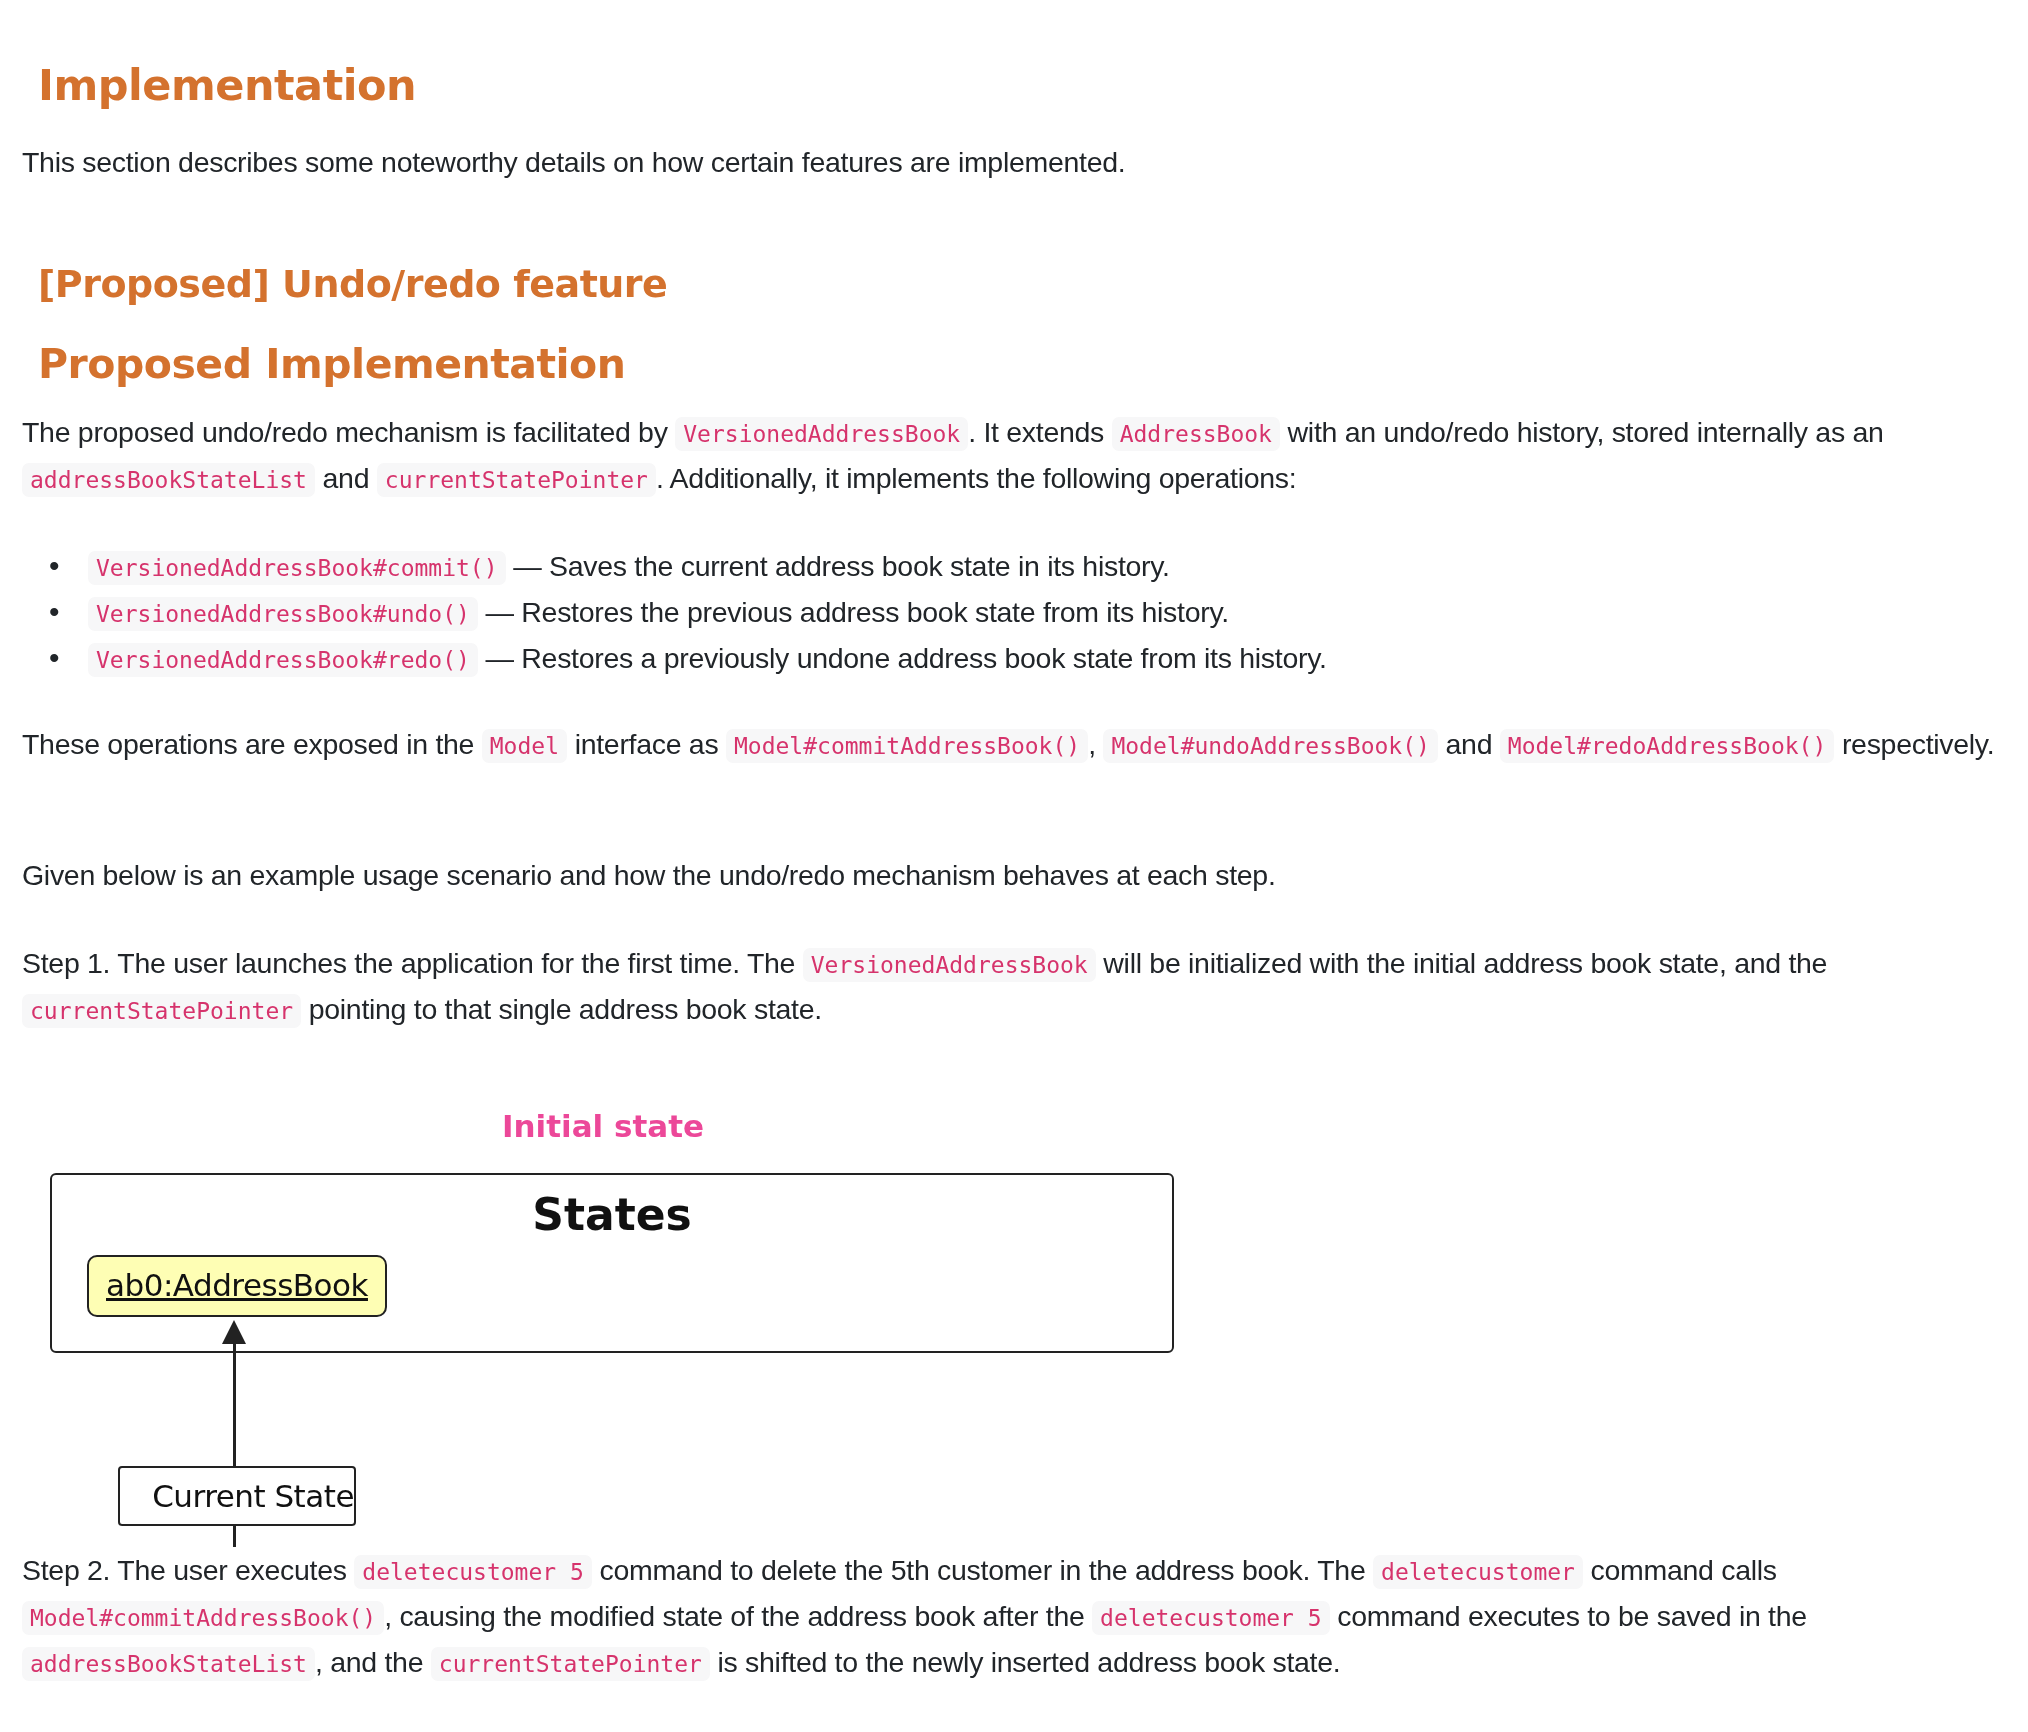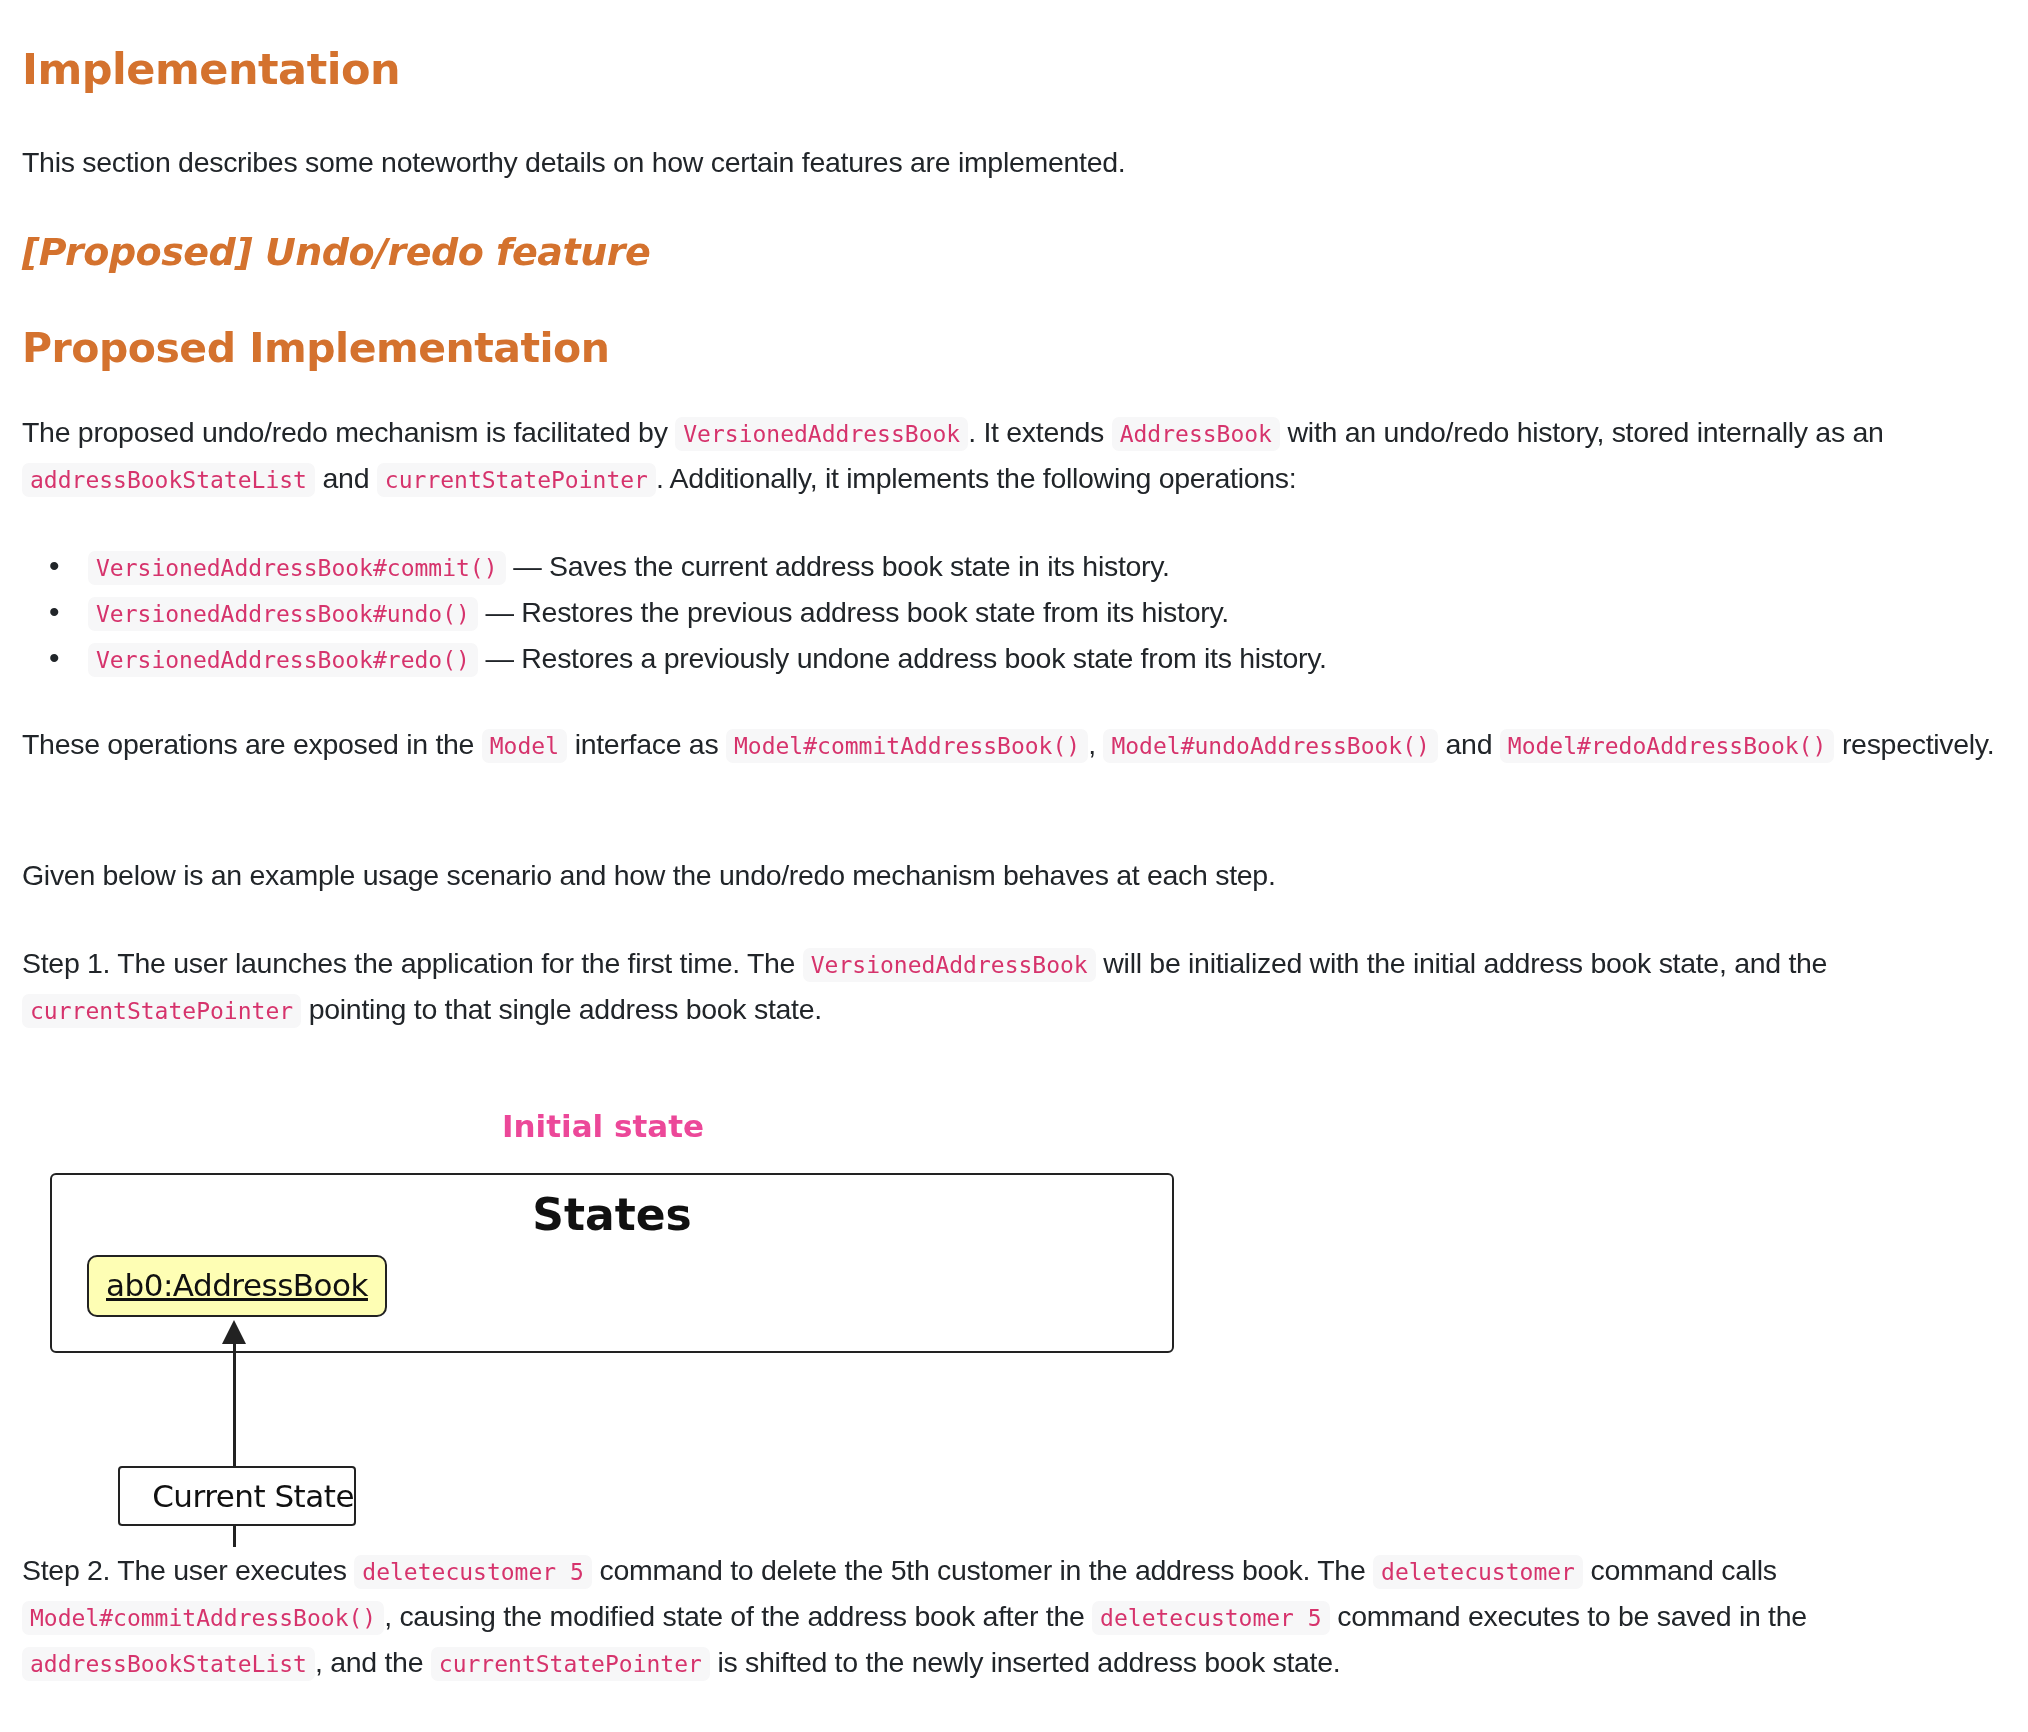--- a/index.html
+++ b/index.html
@@ -2,23 +2,23 @@
 <html><head>
 <meta charset="utf-8">
 <style>
   html, body { margin: 0; padding: 0; background: #ffffff; }
   body {
     width: 2028px; height: 1732px; overflow: hidden; position: relative;
     font-family: "Liberation Sans", "DejaVu Sans", sans-serif;
     color: #212529; font-size: 28.5px;
   }
   .page { position: absolute; left: 22px; top: 0; width: 1990px; }
-  .h2, .h3, .h4 { color: #d4722e; font-family: "DejaVu Sans", sans-serif; margin: 0; position: absolute; left: 0; white-space: nowrap; }
+  .h2, .h3, .h4 { color: #d4722e; font-family: "DejaVu Sans", sans-serif; margin: 16px; position: absolute; left: 0; white-space: nowrap; }
   .h2 { font-size: 43px; font-weight: bold; top: 44px; letter-spacing: -0.5px; }
-  .h3 { font-size: 38px; font-weight: 600; top: 230px; letter-spacing: -0.5px; font-style: italic; }
+  .h3 { font-size: 38px; font-weight: 600; top: 246px; letter-spacing: -0.5px; }
   .h4 { font-size: 41px; font-weight: 600; top: 324px; letter-spacing: -0.5px; }
   .p { position: absolute; left: 0; margin: 0; line-height: 44px; width: 1990px; letter-spacing: -0.3px; }
   code {
     font-family: "DejaVu Sans Mono", "Liberation Mono", monospace;
     color: #d6336c; background: #f7f7f8; border-radius: 7px;
     font-size: 23px; padding: 4px 8px; letter-spacing: 0;
   }
   ul.ops { position: absolute; left: 0; top: 544px; margin: 0; padding: 0; list-style: none; }
   ul.ops li { position: relative; padding-left: 66px; line-height: 44px; white-space: nowrap; letter-spacing: -0.3px; }
   ul.ops li .bullet { position: absolute; left: 27px; top: 0; font-size: 30px; }

